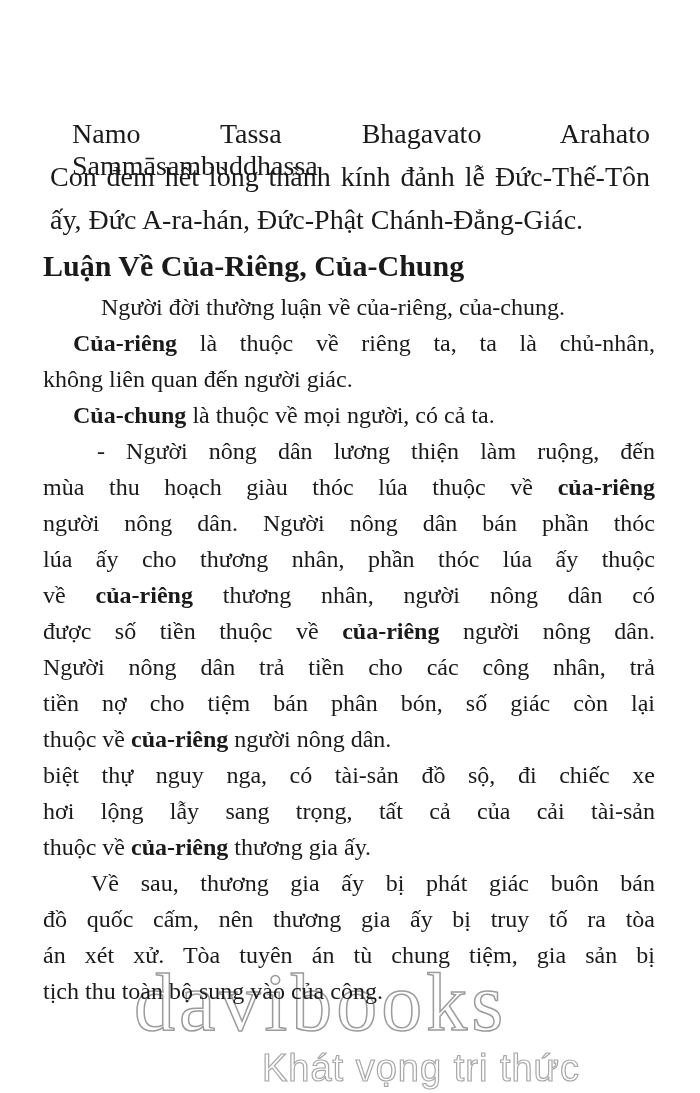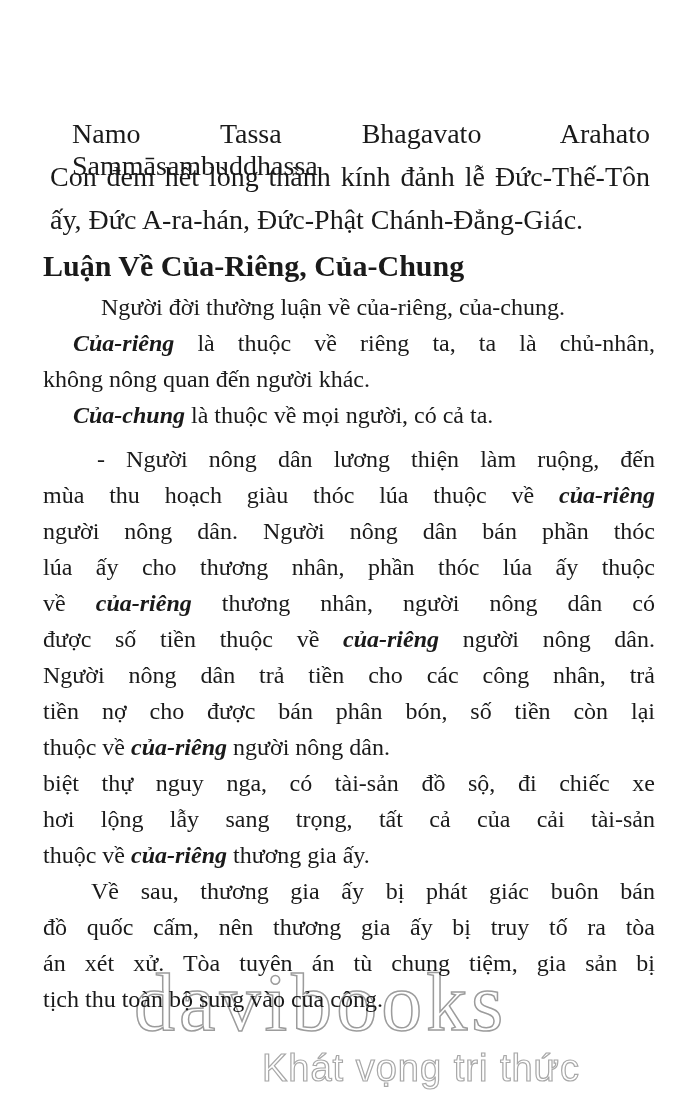--- a/index.html
+++ b/index.html
@@ -26,21 +26,21 @@
   }
   
   .body-text {
     position:absolute; left:43px; width:612px; top:294px;
     font-size:24px; z-index:2;
   }
   .body-text .line { height:36px; }
   
   .line { text-align:justify; }
   .line.stretch::after { content:""; display:inline-block; width:100%; height:0; }
-  .emph { font-weight:bold; font-style:italic; }
+  .emph { font-weight:bold; }
   
   .wm-brand {
     position:absolute; left:134px; top:962px;
     font-family:"Liberation Serif", serif;
     font-size:82px; line-height:1; letter-spacing:4px;
     color:#ffffff;
     -webkit-text-stroke:1.5px #9c9c9c;
     z-index:1;
   }
   .wm-tagline {
@@ -66,34 +66,34 @@
     </div>
 
   <div class="title">Luận Về Của-Riêng, Của-Chung</div>
 
   <div class="body-text">
       <div>
         <div class="line" style="padding-left: 58px;"><span class="plain">Người đời thường luận về của-riêng, của-chung.</span></div>
       </div>
       <div>
         <div class="line stretch" style="padding-left: 30px;"><span class="emph">Của-riêng</span><span class="plain"> là thuộc về riêng ta, ta là chủ-nhân,</span></div>
-        <div class="line"><span class="plain">không nông quan đến người khác.</span></div>
+        <div class="line"><span class="plain">không liên quan đến người giác.</span></div>
       </div>
       <div>
         <div class="line" style="padding-left: 30px;"><span class="emph">Của-chung</span><span class="plain"> là thuộc về mọi người, có cả ta.</span></div>
       </div>
       <div>
-        <div class="line stretch" style="padding-left: 54px; margin-top: 8px;"><span class="plain">- Người nông dân lương thiện làm ruộng, đến</span></div>
+        <div class="line stretch" style="padding-left: 54px;"><span class="plain">- Người nông dân lương thiện làm ruộng, đến</span></div>
         <div class="line stretch"><span class="plain">mùa thu hoạch giàu thóc lúa thuộc về </span><span class="emph">của-riêng</span></div>
         <div class="line stretch"><span class="plain">người nông dân. Người nông dân bán phần thóc</span></div>
         <div class="line stretch"><span class="plain">lúa ấy cho thương nhân, phần thóc lúa ấy thuộc</span></div>
         <div class="line stretch"><span class="plain">về </span><span class="emph">của-riêng</span><span class="plain"> thương nhân, người nông dân có</span></div>
         <div class="line stretch"><span class="plain">được số tiền thuộc về </span><span class="emph">của-riêng</span><span class="plain"> người nông dân.</span></div>
         <div class="line stretch"><span class="plain">Người nông dân trả tiền cho các công nhân, trả</span></div>
-        <div class="line stretch"><span class="plain">tiền nợ cho được bán phân bón, số tiền còn lại</span></div>
+        <div class="line stretch"><span class="plain">tiền nợ cho tiệm bán phân bón, số giác còn lại</span></div>
         <div class="line"><span class="plain">thuộc về </span><span class="emph">của-riêng</span><span class="plain"> người nông dân.</span></div>
       </div>
       <div>
         <div class="line stretch"><span class="plain">biệt thự nguy nga, có tài-sản đồ sộ, đi chiếc xe</span></div>
         <div class="line stretch"><span class="plain">hơi lộng lẫy sang trọng, tất cả của cải tài-sản</span></div>
         <div class="line"><span class="plain">thuộc về </span><span class="emph">của-riêng</span><span class="plain"> thương gia ấy.</span></div>
       </div>
       <div>
         <div class="line stretch" style="padding-left: 48px;"><span class="plain">Về sau, thương gia ấy bị phát giác buôn bán</span></div>
         <div class="line stretch"><span class="plain">đồ quốc cấm, nên thương gia ấy bị truy tố ra tòa</span></div>

